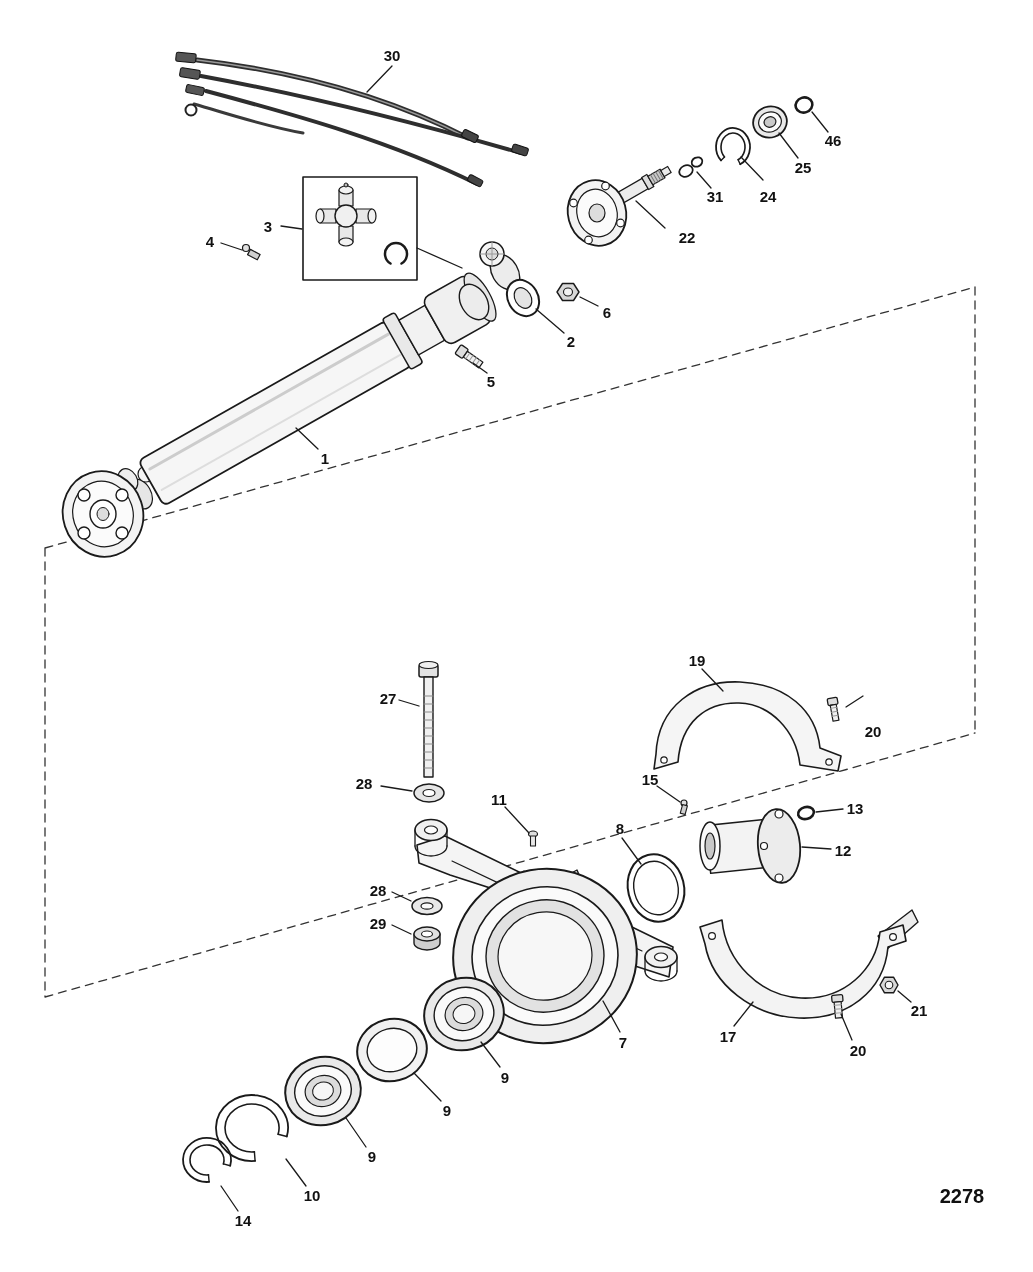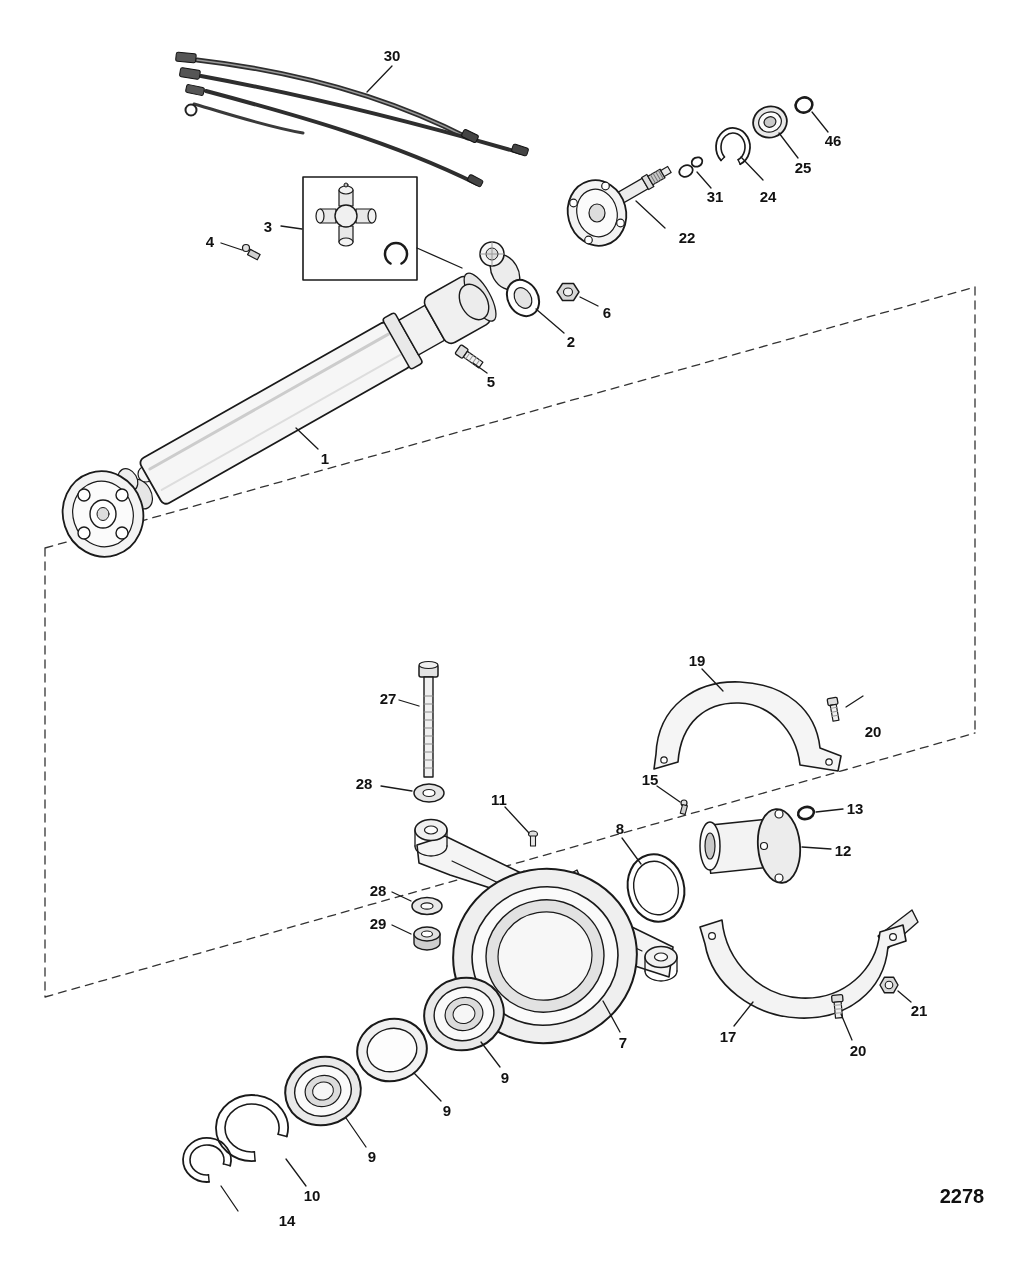--- a/index.html
+++ b/index.html
@@ -327,17 +327,17 @@
       <div class="callout" style="left: 378px; top: 890px;">28</div>
       <div class="callout" style="left: 378px; top: 923px;">29</div>
       <div class="callout" style="left: 623px; top: 1042px;">7</div>
       <div class="callout" style="left: 728px; top: 1036px;">17</div>
       <div class="callout" style="left: 919px; top: 1010px;">21</div>
       <div class="callout" style="left: 858px; top: 1050px;">20</div>
       <div class="callout" style="left: 505px; top: 1077px;">9</div>
       <div class="callout" style="left: 447px; top: 1110px;">9</div>
       <div class="callout" style="left: 372px; top: 1156px;">9</div>
       <div class="callout" style="left: 312px; top: 1195px; text-align: center;">10</div>
-      <div class="callout" style="left: 243px; top: 1220px; margin-left: 44px;">14</div>
+      <div class="callout" style="left: 243px; top: 1220px;">14</div>
     </div>
 
   <div class="fig-num">2278</div>
 </div>
 
 </body></html>

